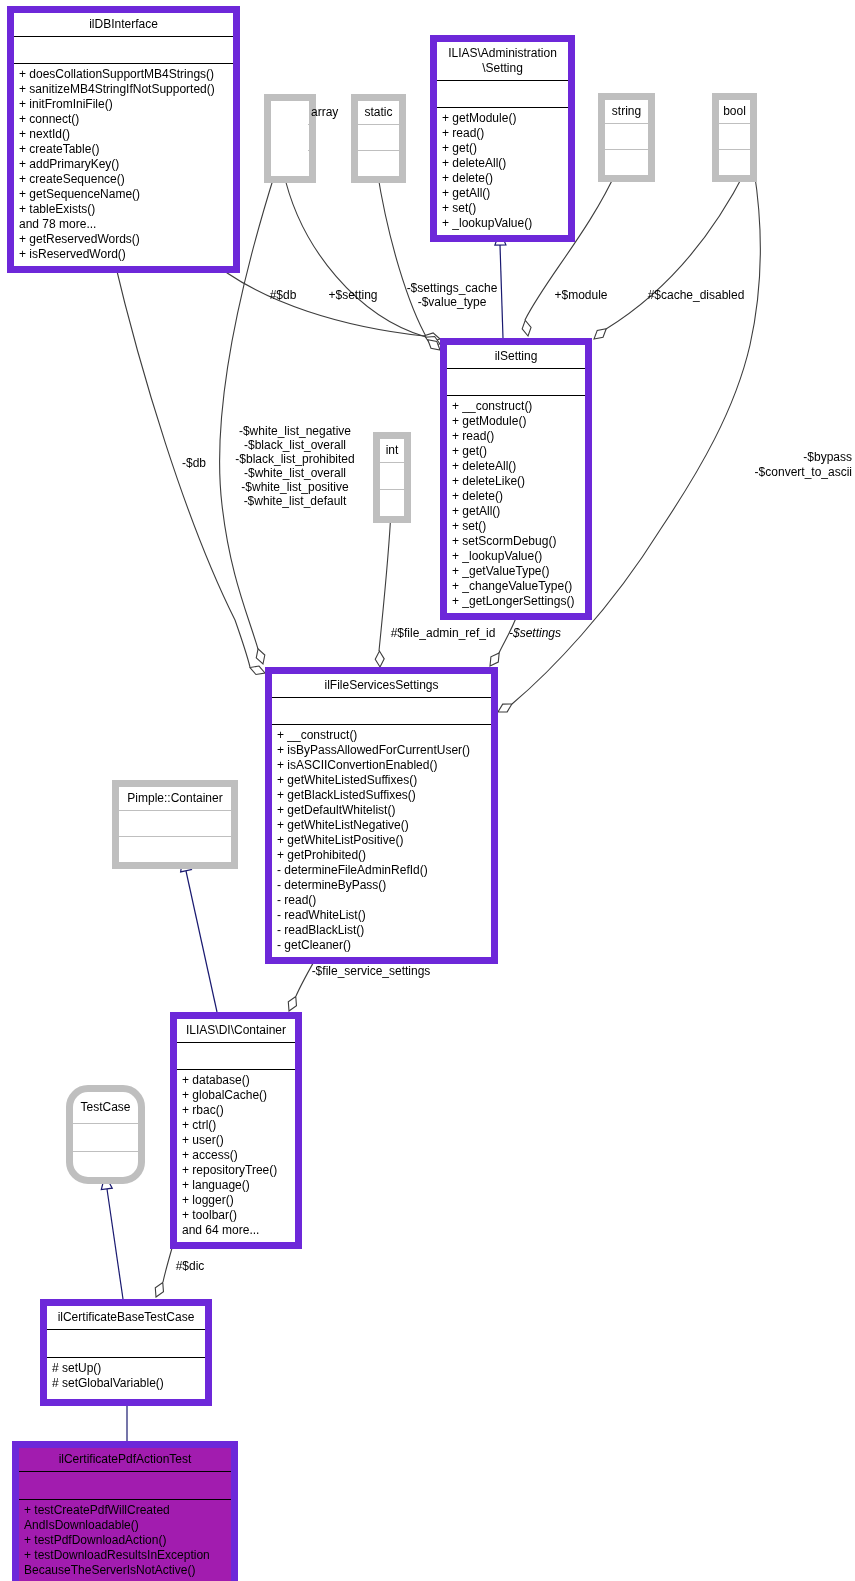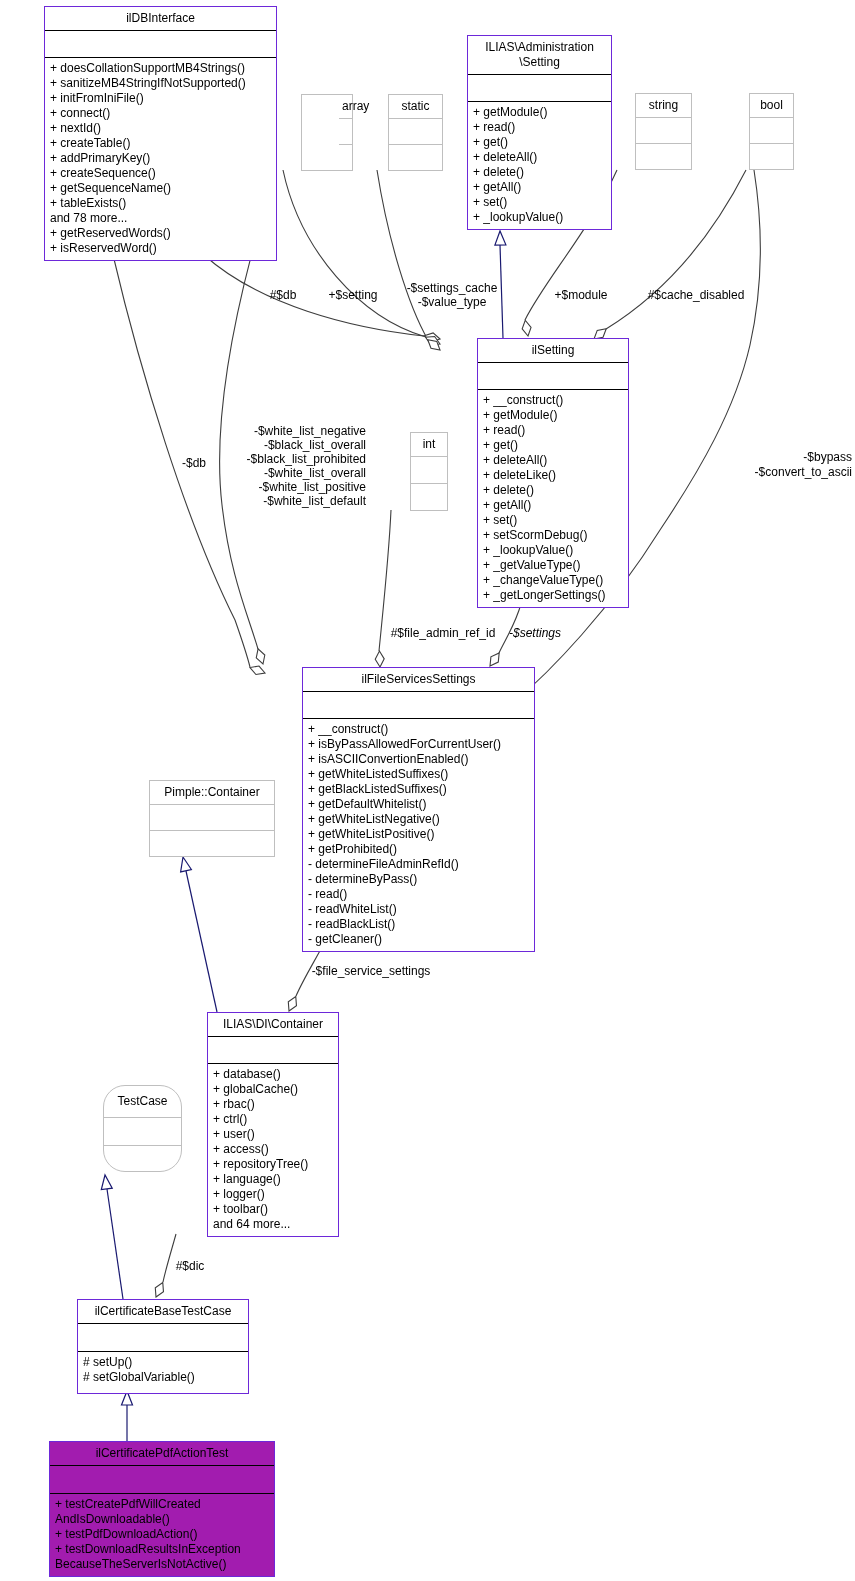--- a/index.html
+++ b/index.html
@@ -1,19 +1,19 @@
 <!DOCTYPE html>
 <html><head>
 <meta charset="utf-8">
 <style>
   html,body{margin:0;padding:0;background:#fff;}
   body{font-family:"Liberation Sans","DejaVu Sans",sans-serif;color:#000;}
   .canvas{position:relative;width:855px;height:1581px;background:#ffffff;overflow:hidden;}
   svg.edges{position:absolute;left:0;top:0;z-index:1;}
-  .cls{position:absolute;z-index:2;background:#fff;border:1px solid #6d28d9;box-sizing:border-box;font-size:12px;margin-left:37px;}
+  .cls{position:absolute;z-index:2;background:#fff;border:7px solid #6d28d9;box-sizing:border-box;font-size:12px;}
   .cls .ttl{text-align:center;padding:4px 3px;line-height:15px;white-space:nowrap;}
   .cls .attrs{height:26px;border-top:1px solid #000;}
   .cls .methods{border-top:1px solid #000;padding:3px 5px 4px 5px;line-height:15px;white-space:nowrap;}
   .cls.ext{border-color:#bfbfbf;}
   .cls.ext .sec{border-top:1px solid #bfbfbf;height:25px;}
   .cls.hl{background:#a21caf;}
   .cls.hl .attrs,.cls.hl .methods{border-color:#000;}
   .edge-label{position:absolute;z-index:3;font-size:12px;line-height:14px;text-align:center;white-space:nowrap;}
 </style>
 </head>
@@ -268,21 +268,21 @@
     </div>
   <div class="edge-label" style="left:546px;top:288px;width:70px;">
       <div>+$module</div>
     </div>
   <div class="edge-label" style="left:640px;top:288px;width:112px;">
       <div>#$cache_disabled</div>
     </div>
   <div class="edge-label" style="left:176px;top:456px;width:36px;">
       <div>-$db</div>
     </div>
-  <div class="edge-label" style="left:224px;top:424px;width:142px;text-align:right;">
+  <div class="edge-label" style="left:224px;top:424px;width:142px;">
       <div>-$white_list_negative</div>
       <div>-$black_list_overall</div>
       <div>-$black_list_prohibited</div>
       <div>-$white_list_overall</div>
       <div>-$white_list_positive</div>
       <div>-$white_list_default</div>
     </div>
   <div class="edge-label" style="left:730px;top:450px;width:122px;line-height:15px;text-align:right;">
       <div>-$bypass</div>
       <div>-$convert_to_ascii</div>

